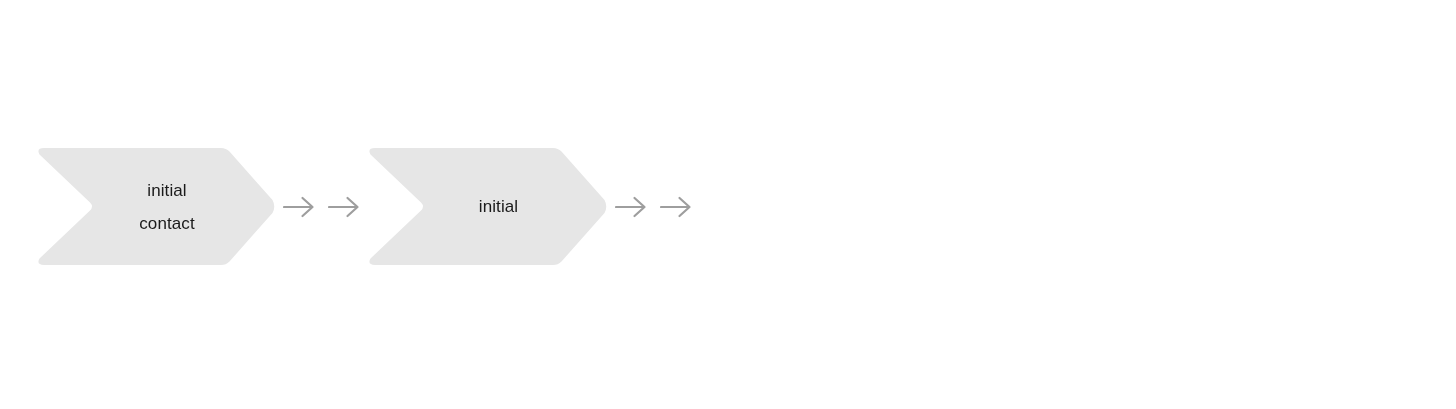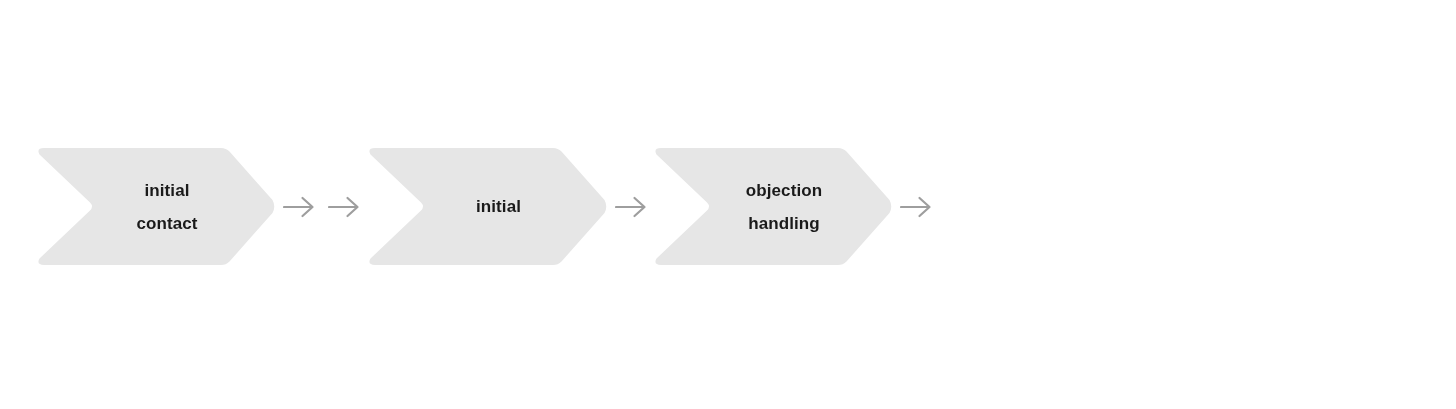--- a/index.html
+++ b/index.html
@@ -11,21 +11,20 @@
     height: 409px;
     background: #ffffff;
     font-family: "Liberation Sans", sans-serif;
     overflow: hidden;
   }
 
   #flow-diagram {
     position: relative;
     width: 1456px;
     height: 409px;
-    font-weight: bold;
   }
 
   .chevron-row {
     position: absolute;
     left: 0;
     top: 148px;
     width: 1456px;
     height: 117px;
     display: flex;
     flex-direction: row;
@@ -122,27 +121,20 @@
       <div class="step-label">initial</div>
     </div>
 
     <div class="connector" style="width:45px">
       <svg class="arrow-icon" width="32" height="22" viewBox="0 0 32 22">
         <path d="M 1 11 H 29" stroke="#9e9e9e" stroke-width="2.2" fill="none" stroke-linecap="round"></path>
         <path d="M 19.5 2 L 29.5 11 L 19.5 20" stroke="#9e9e9e" stroke-width="2.2" fill="none" stroke-linecap="round" stroke-linejoin="round"></path>
       </svg>
     </div>
 
-    <div class="step" style="width:240px">
-      <svg class="step-shape" viewBox="0 0 240 117" preserveAspectRatio="none">
-        <path d="M 8 0 H 185 Q 190 0 193.5 3.5 L 236.5 52 Q 240 58.5 236.5 65 L 193.5 113.5 Q 190 117 185 117 H 8 Q 0 117 3.5 110.5 L 54 62.5 Q 58 58.5 54 54.5 L 3.5 6.5 Q 0 0 8 0 Z" fill="#e6e6e6"></path>
-      </svg>
-      <div class="step-label">objection
-handling</div>
-    </div>
 
     <div class="connector" style="width:45px">
       <svg class="arrow-icon" width="32" height="22" viewBox="0 0 32 22">
         <path d="M 1 11 H 29" stroke="#9e9e9e" stroke-width="2.2" fill="none" stroke-linecap="round"></path>
         <path d="M 19.5 2 L 29.5 11 L 19.5 20" stroke="#9e9e9e" stroke-width="2.2" fill="none" stroke-linecap="round" stroke-linejoin="round"></path>
       </svg>
     </div>
 
 
   </div>

